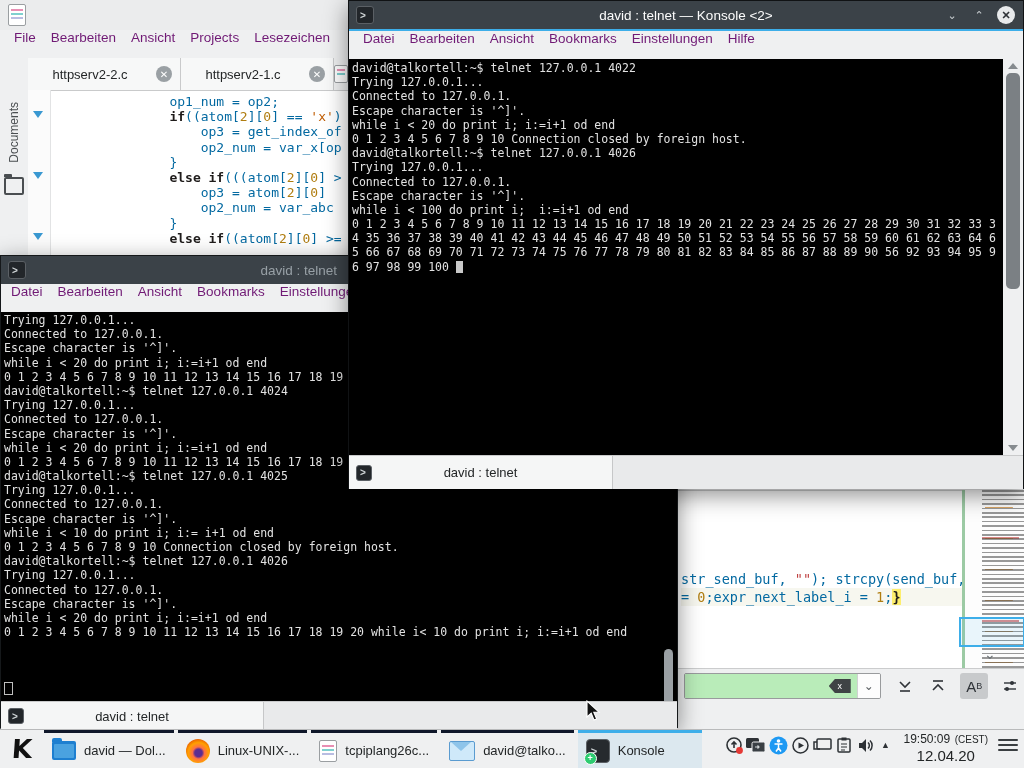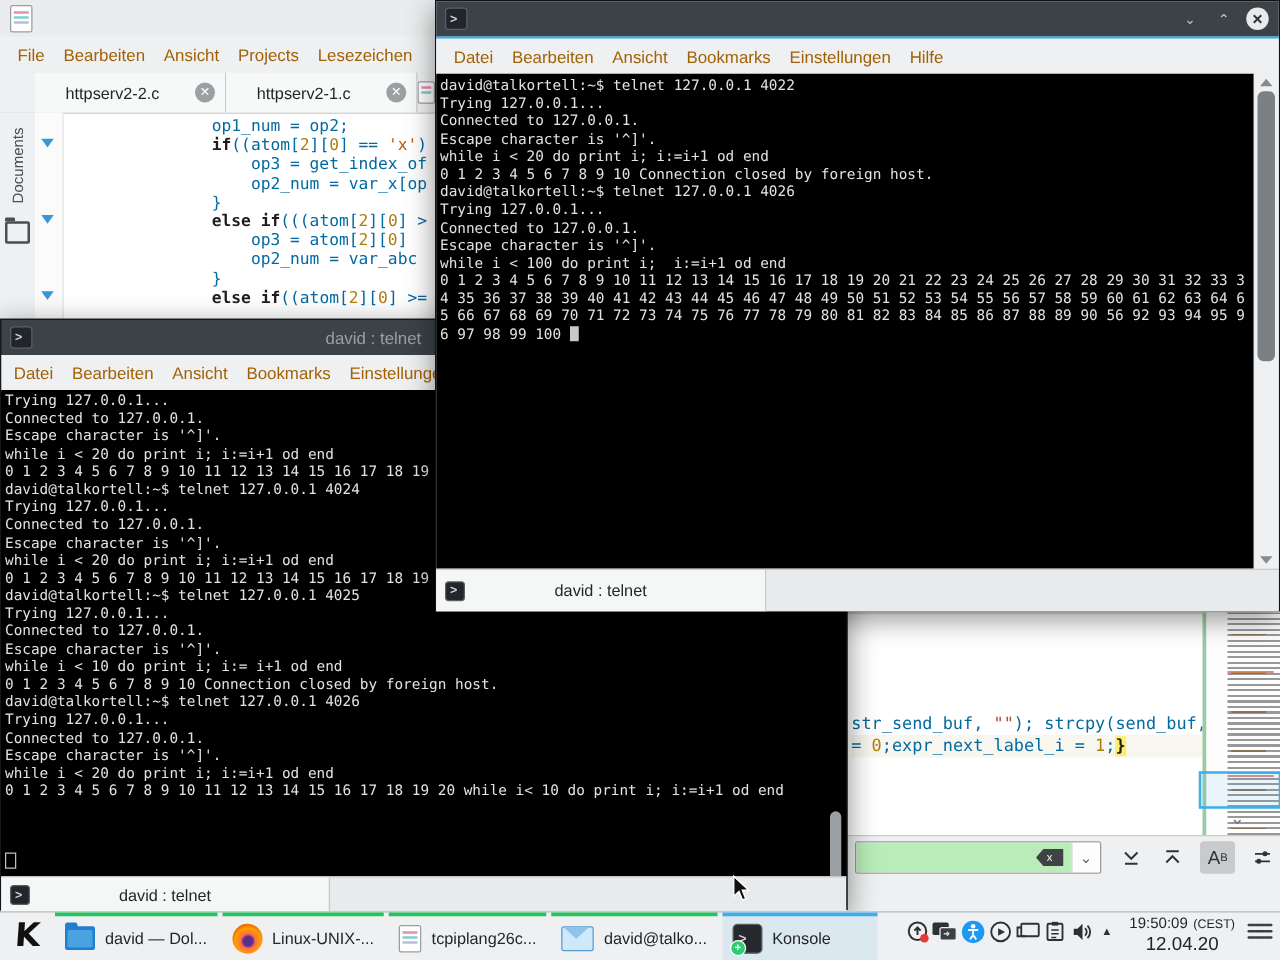--- a/index.html
+++ b/index.html
@@ -4,22 +4,22 @@
 <style>
   html,body{margin:0;padding:0;}
   body{width:1024px;height:768px;position:relative;overflow:hidden;background:#6d7376;
        font-family:"Liberation Sans",sans-serif;-webkit-font-smoothing:antialiased;}
   .window{position:absolute;box-shadow:0 6px 22px rgba(0,0,0,.45);}
   
   .titlebar{height:28px;background:#3b4248;display:flex;align-items:center;position:relative;}
   .titlebar .wtitle{position:absolute;left:0;right:0;text-align:center;color:#fcfcfc;font-size:13.5px;}
   .titlebar.inactive .wtitle{color:#98a0a6;}
   .focusline{height:2px;background:#3daee9;}
-  .menubar{background:#eff0f1;height:28px;display:flex;align-items:center;gap:15px;padding:0 14px;
-           font-size:13.5px;color:#a16207;border-bottom:1px solid #e3e4e5;}
+  .menubar{background:#eff0f1;height:28px;display:flex;gap:15px;padding:0 14px;
+           font-size:13.5px;color:#701a75;border-bottom:1px solid #e3e4e5;}
   .menu-item{cursor:default;}
   .kicon{width:18px;height:18px;background:#22262a;border:1px solid #5b6065;border-radius:3px;
          color:#cfd4d6;font-size:10px;font-weight:bold;display:flex;align-items:center;justify-content:flex-start;
          padding-left:3px;box-sizing:border-box;margin-left:7px;flex:none;}
   .winbtn{width:18px;height:18px;border-radius:50%;display:flex;align-items:center;justify-content:center;
           font-size:11px;color:#c8cdd0;margin-left:9px;flex:none;}
   .winbtn.close{background:#e8eaec;color:#2f3338;font-weight:bold;}
   .btncluster{position:absolute;right:8px;top:5px;display:flex;}
   
   .termbody{position:absolute;background:#000;overflow:hidden;}
@@ -74,21 +74,21 @@
   .sfield{display:flex;align-items:center;border:1px solid #999b9d;border-radius:2px;background:#fff;height:24px;overflow:hidden;}
   .sgreen{background:#b9ecb9;height:100%;display:flex;align-items:center;justify-content:flex-end;}
   .clearbtn{width:22px;height:14px;background:#3f4345;color:#fff;font-size:9px;display:flex;align-items:center;
             justify-content:center;clip-path:polygon(28% 0,100% 0,100% 100%,28% 100%,0 50%);margin-right:6px;}
   .sddl{width:22px;height:100%;display:flex;align-items:center;justify-content:center;color:#5c6063;font-size:12px;border-left:1px solid #d0d1d2;background:#fdfdfd;}
   .sbtn{width:28px;height:26px;display:flex;align-items:center;justify-content:center;border-radius:3px;color:#2f3338;}
   .sbtn.pressed{background:#c8cacc;}
   
   .taskbar{position:absolute;left:0;right:0;bottom:0;height:38px;background:#eff0f1;border-top:1px solid #b9babb;
            display:flex;align-items:stretch;z-index:60;}
-  .taskbtn{display:flex;align-items:center;gap:8px;padding:0 8px;border-top:3px solid #22c55e;
+  .taskbtn{display:flex;align-items:center;gap:8px;padding:0 8px;border-top:3px solid #0f172a;
            margin-right:4px;min-width:108px;max-width:128px;font-size:13px;color:#232627;}
   .taskbtn.active{border-top-color:#3daee9;background:#dce8ef;}
   .taskbtn .tbl{white-space:nowrap;overflow:hidden;}
   .trayicon{width:22px;height:30px;display:flex;align-items:center;justify-content:center;flex:none;}
   .clock{margin-left:10px;text-align:center;color:#232627;line-height:16px;}
   .clock .t1{font-size:12px;}
   .clock .tz{font-size:10px;}
   .clock .t2{font-size:15px;}
   .burger{width:20px;height:30px;display:flex;flex-direction:column;justify-content:center;gap:3px;margin:0 6px 0 10px;}
   .burger i{height:2px;background:#3a3e41;border-radius:1px;}
@@ -264,20 +264,21 @@
     <div class="ktab" style="width:262px;">
       <div class="kicon" style="width:16px;height:16px;">&gt;</div>
       <span class="tlabel">david : telnet</span>
     </div>
   </div>
 </div>
 
 <div class="window" style="left:348px;top:0;width:676px;height:489px;background:#eff0f1;z-index:4;border:1px solid #101214;box-sizing:border-box;">
   <div class="titlebar">
     <div class="kicon">&gt;</div>
+    <div class="wtitle">david : telnet — Konsole &lt;2&gt;</div>
     <div class="btncluster">
       <div class="winbtn">⌄</div>
       <div class="winbtn">⌃</div>
       <div class="winbtn close">✕</div>
     </div>
   </div>
   <div class="focusline"></div>
   <div class="menubar">
       <div class="menu-item">Datei</div>
       <div class="menu-item">Bearbeiten</div>

